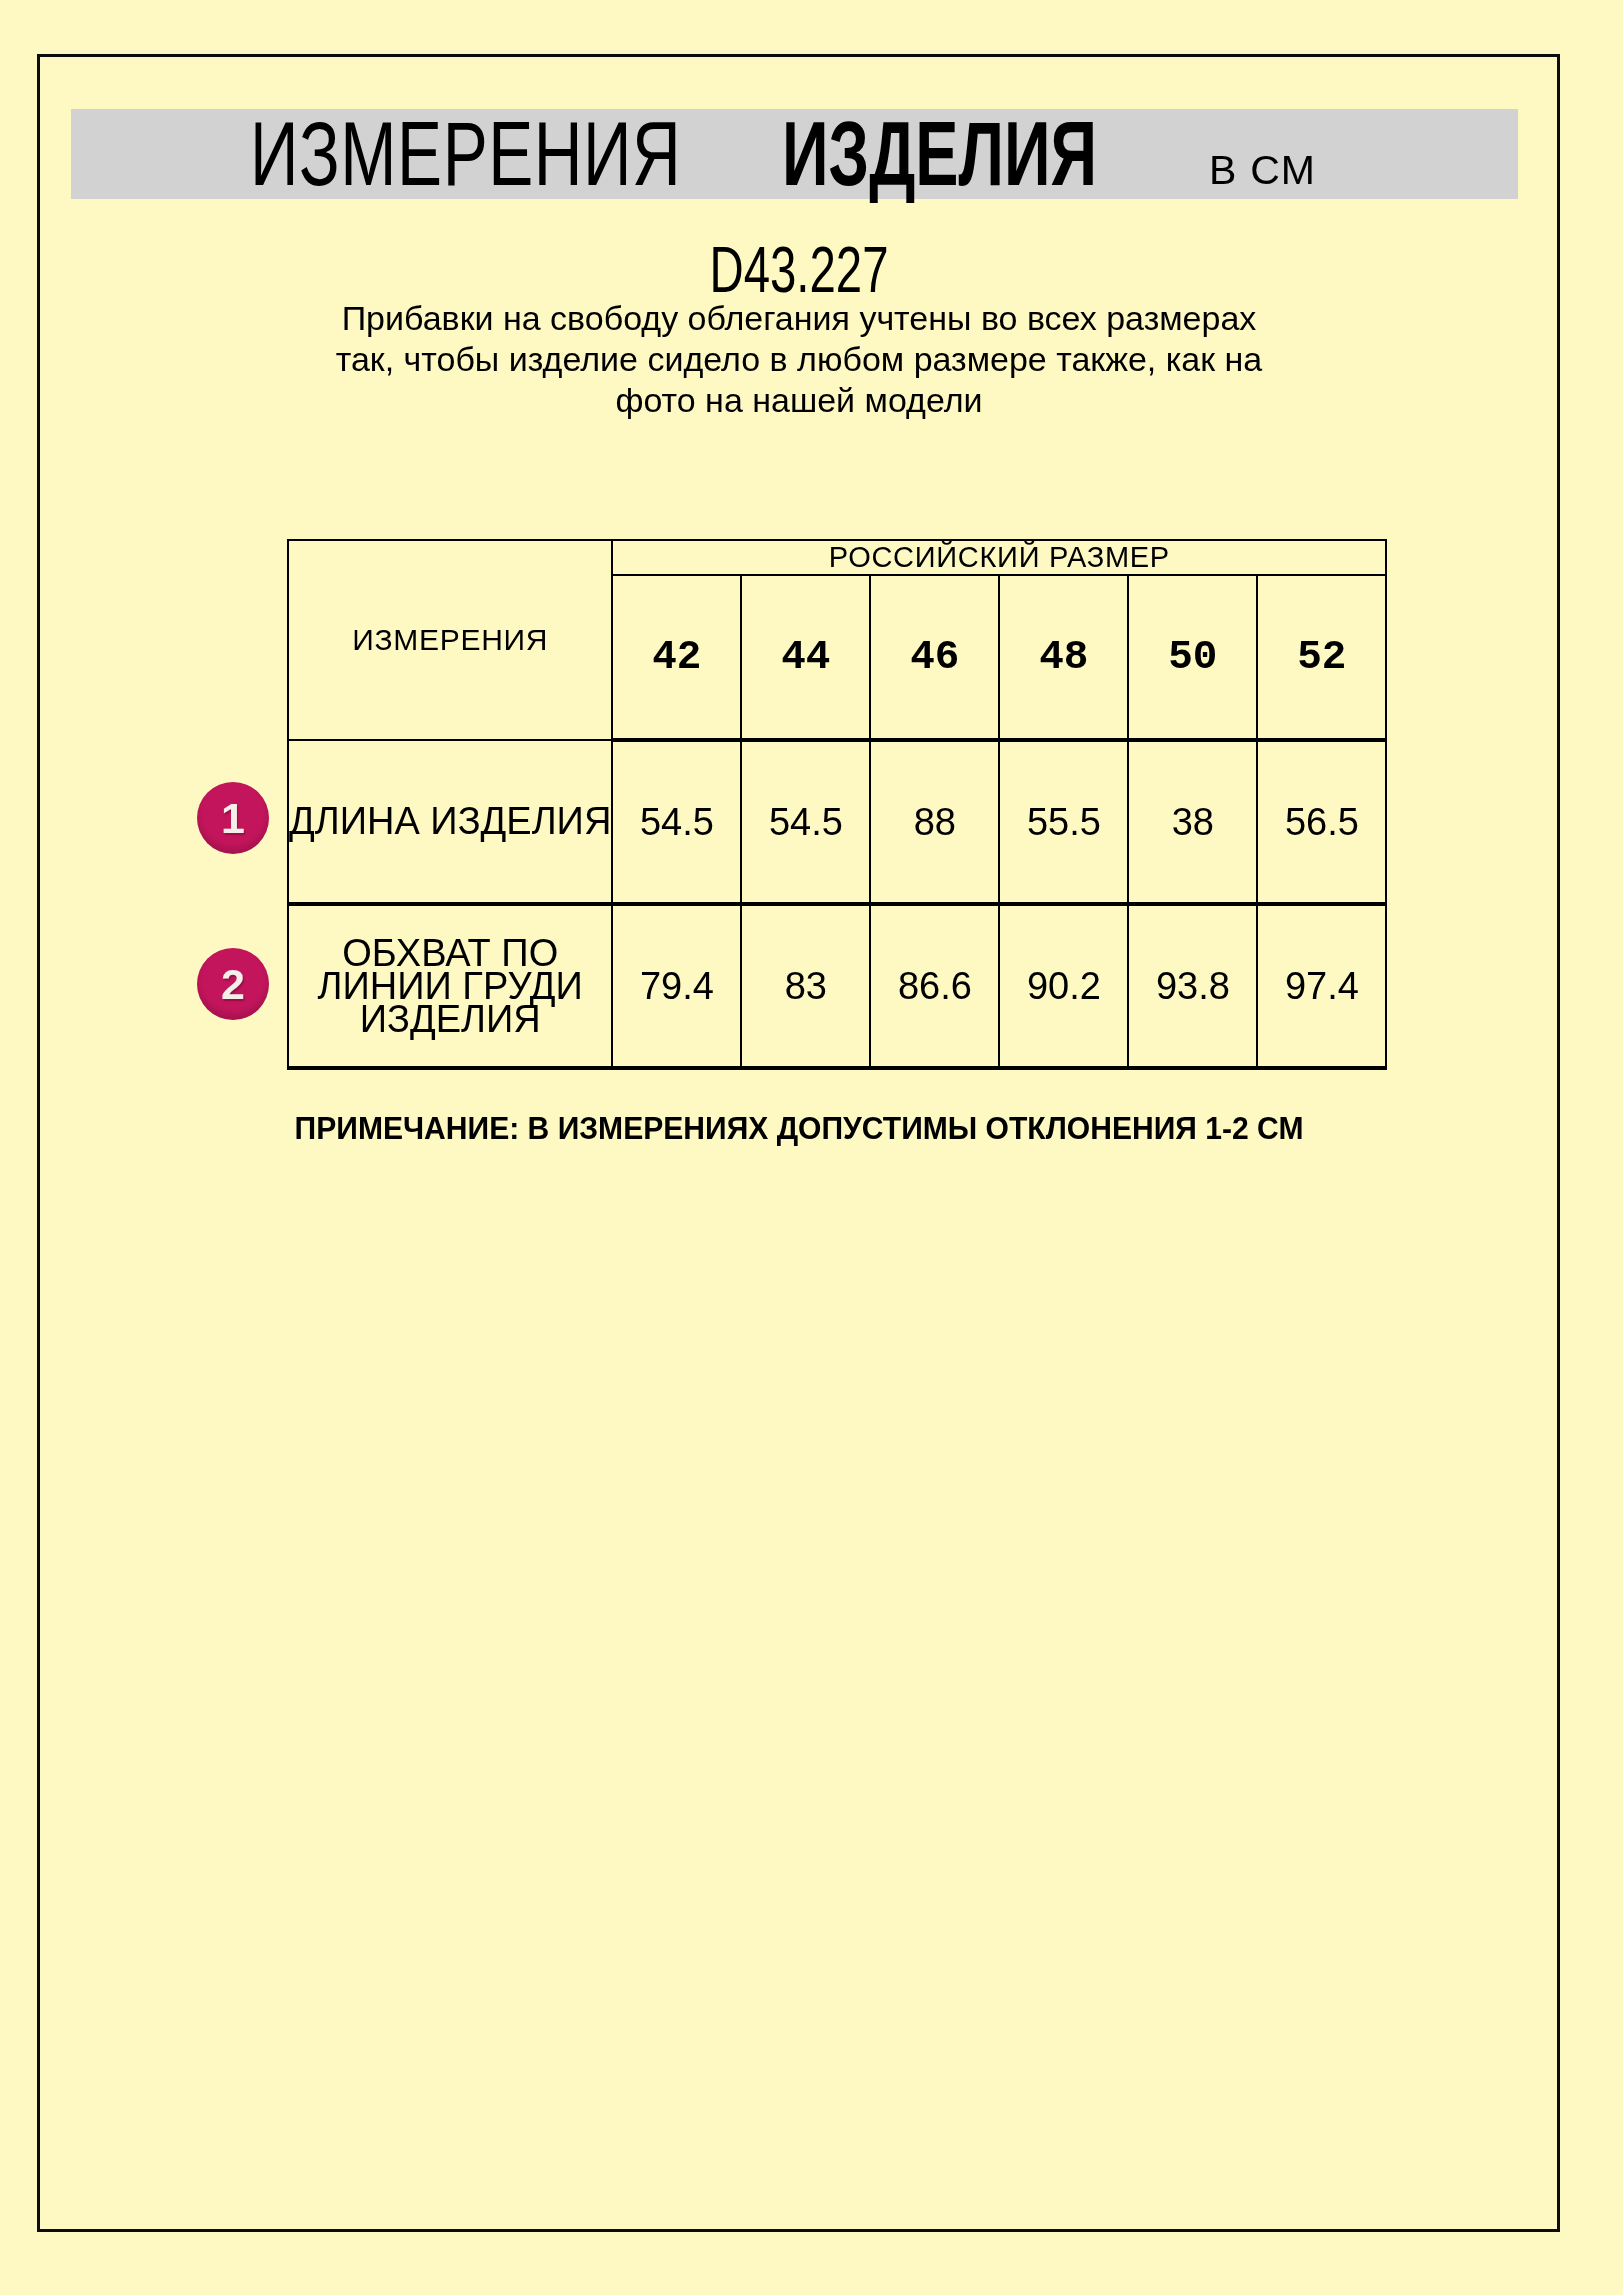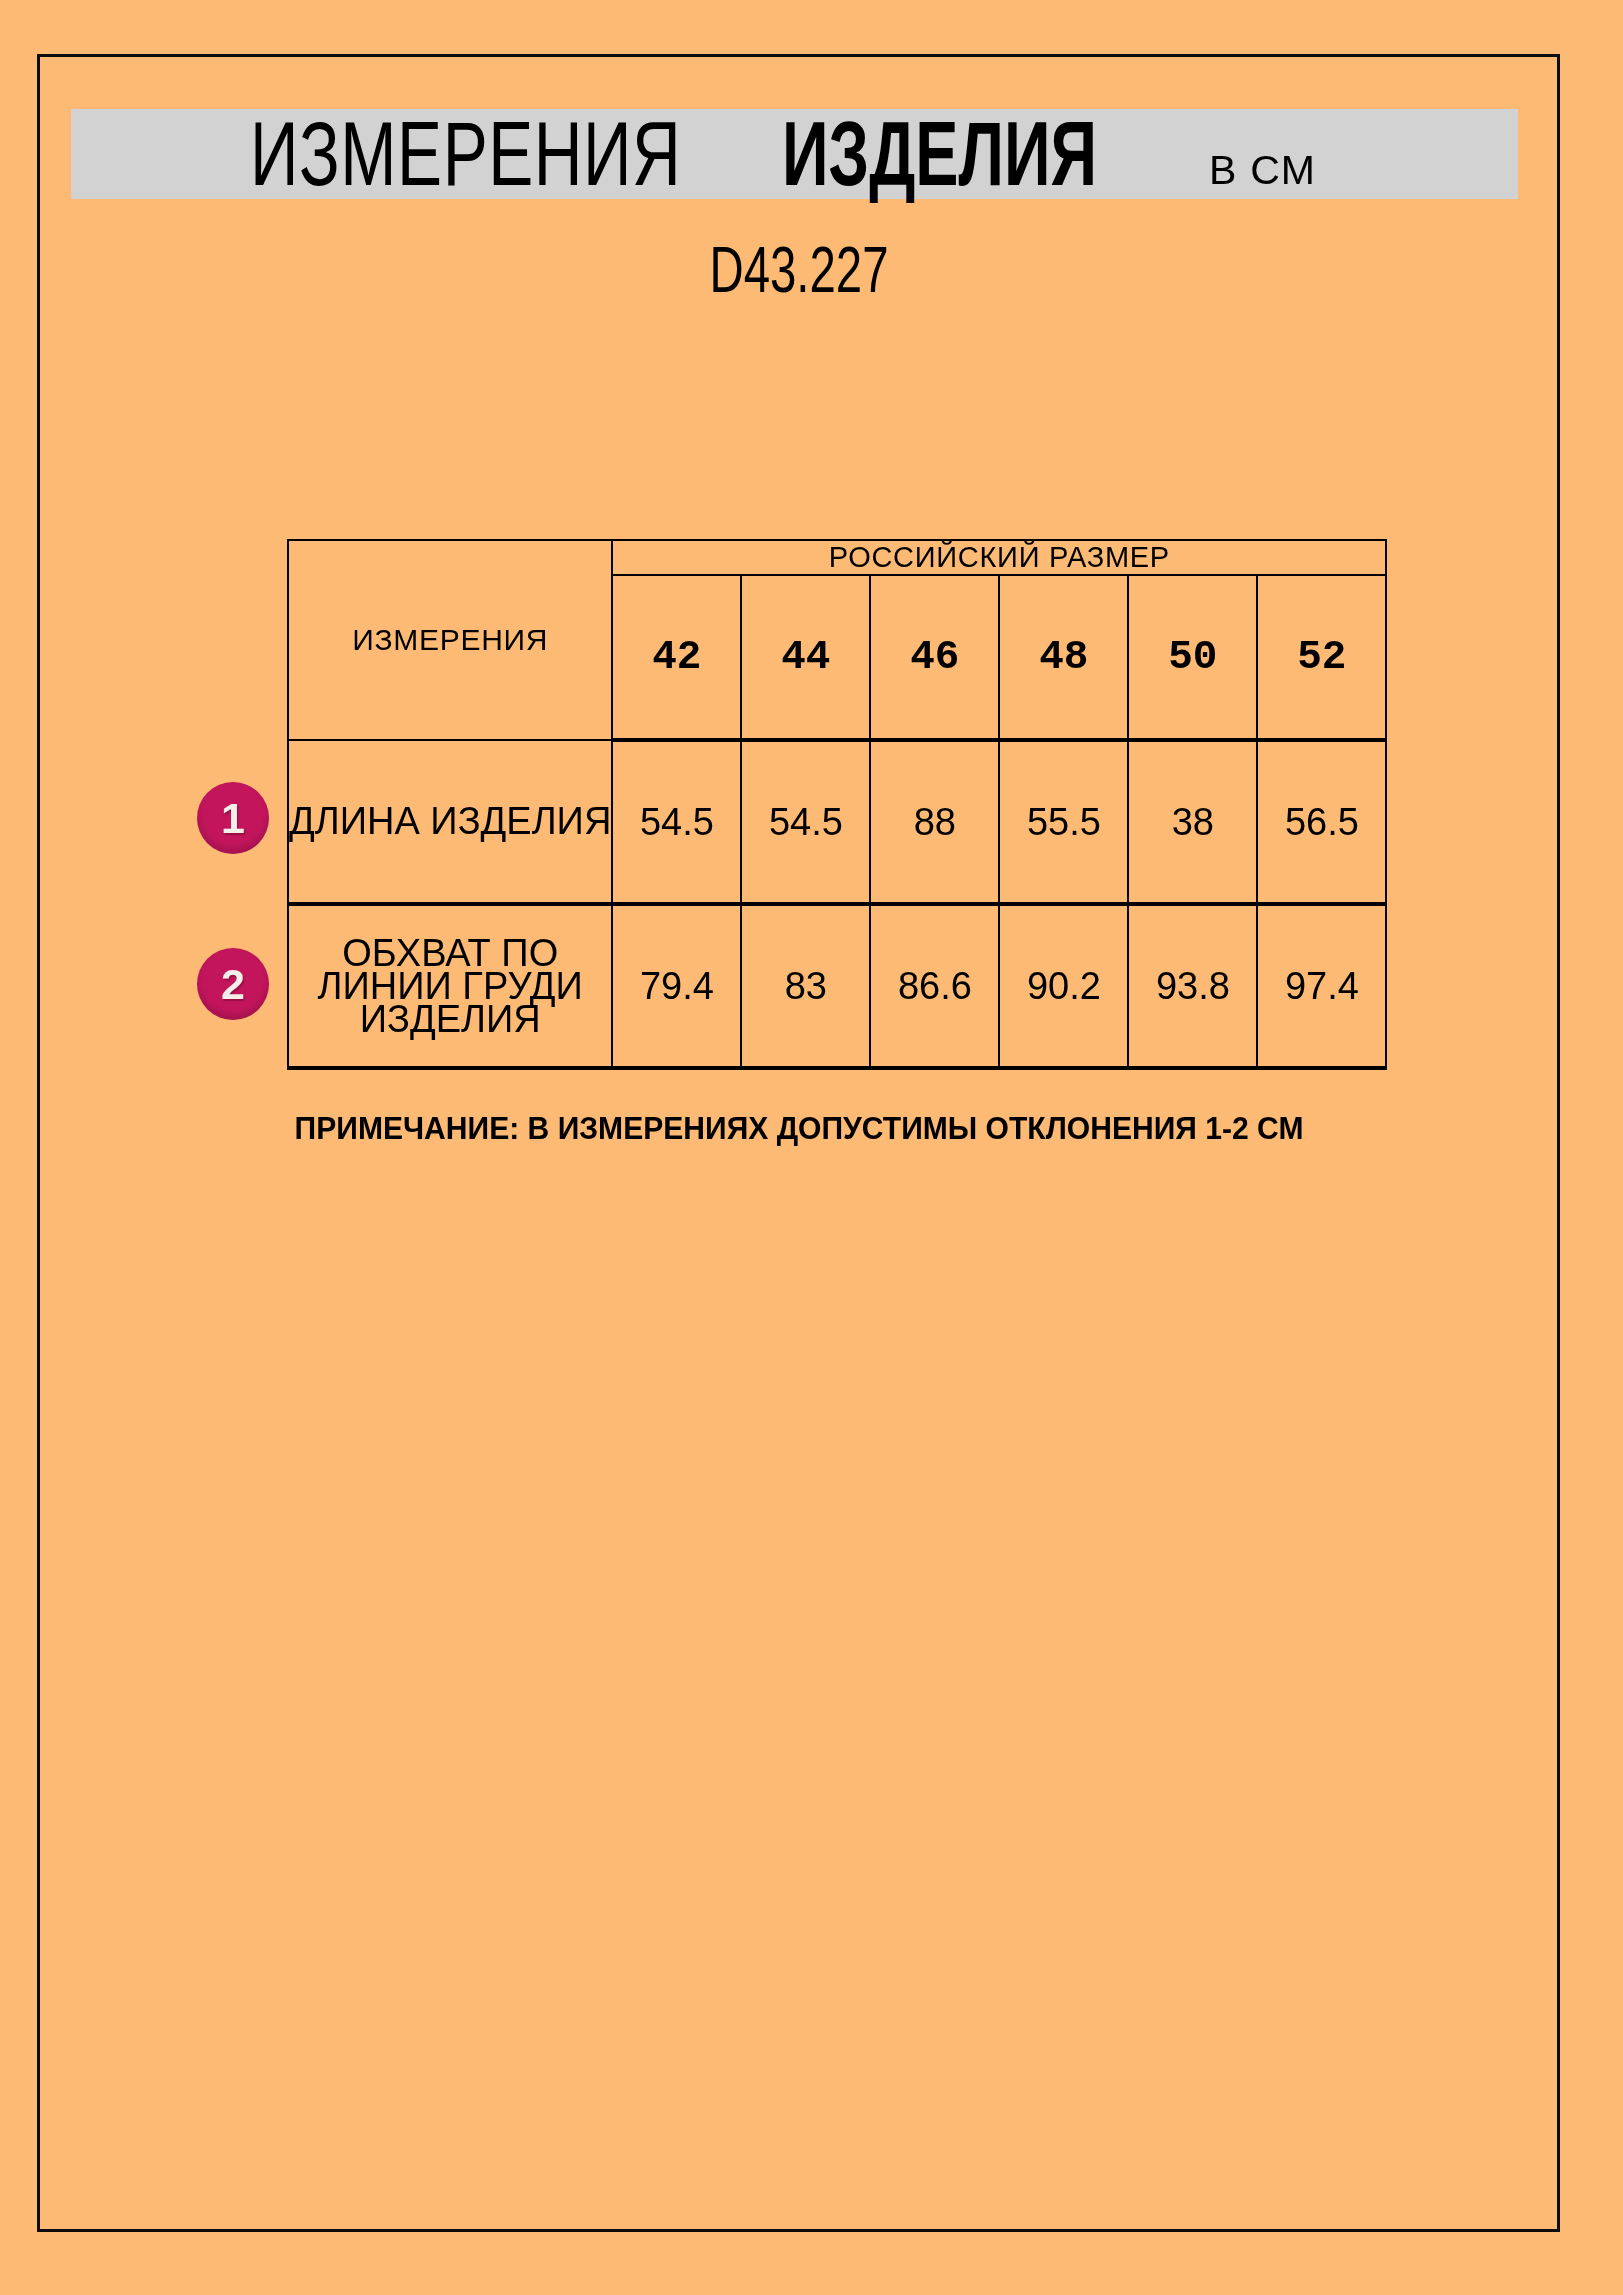--- a/index.html
+++ b/index.html
@@ -1,21 +1,21 @@
 <!DOCTYPE html>
 <html style="font-size:10.5px"><head>
 <meta charset="utf-8">
 <style>
   * { margin:0; padding:0; box-sizing:border-box; }
   html,body { background:#ffffff; }
   body { font-family:"Liberation Sans","DejaVu Sans",sans-serif; color:#000; }
 
   .page {
     position:relative; width:1623px; height:2295px;
-    background:#fdba74; overflow:hidden;
+    background:#fef9c3; overflow:hidden;
   }
 
   
   .frame {
     position:absolute; left:37px; top:54px; width:1523px; height:2178px;
     border:3.3px solid #0c0c0c;
   }
 
   
   .title-band {
@@ -102,20 +102,23 @@
   <div class="title-band">
     <span class="title-part title-measure">ИЗМЕРЕНИЯ</span>
     <span class="title-part title-product">ИЗДЕЛИЯ</span>
     <span class="title-part title-unit">В СМ</span>
   </div>
 
   <div class="code-line">
     <span>D43.227</span>
   </div>
 
+  <p class="para para-fit">Прибавки на свободу облегания учтены во всех размерах
+так, чтобы изделие сидело в любом размере также, как на
+фото на нашей модели</p>
 
 
   <table class="size-table">
     <tbody>
       <tr>
         <td class="corner-cell" rowspan="2">ИЗМЕРЕНИЯ</td>
         <td class="group-cell" colspan="6">РОССИЙСКИЙ РАЗМЕР</td>
       </tr>
       <tr class="sizes-row">
         <td>42</td>

